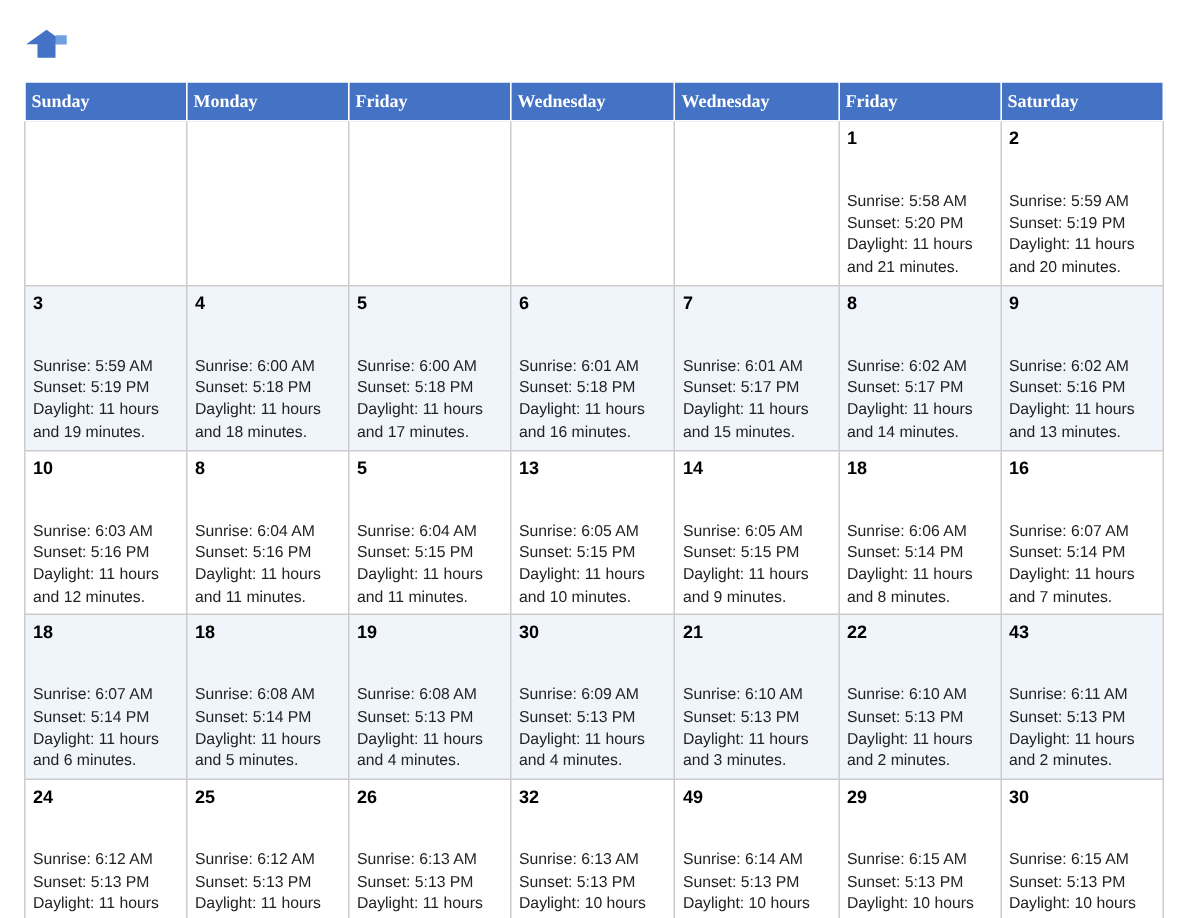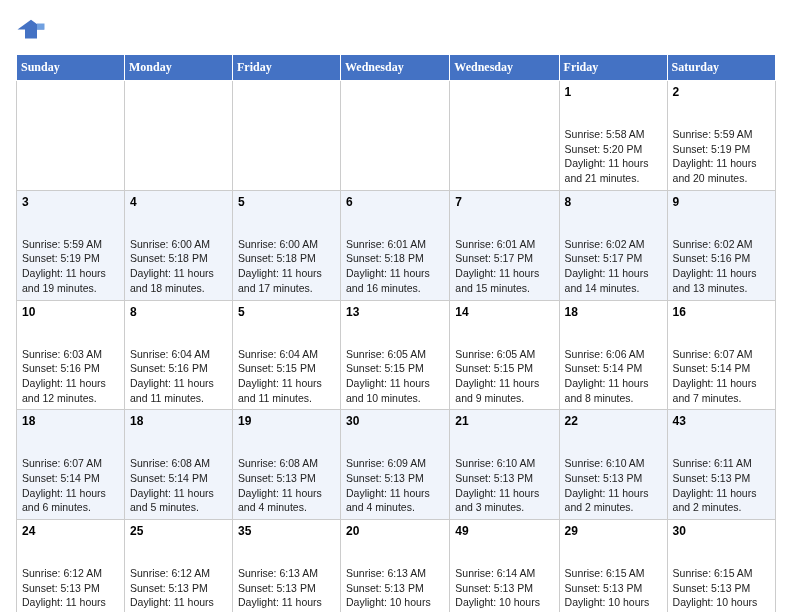--- a/index.html
+++ b/index.html
@@ -231,25 +231,25 @@
       <tr>
         <td>
           <span class="day-number">24</span>
           <div class="day-info">Sunrise: 6:12 AM<br>Sunset: 5:13 PM<br>Daylight: 11 hours<br>and 1 minute.</div>
         </td>
         <td>
           <span class="day-number">25</span>
           <div class="day-info">Sunrise: 6:12 AM<br>Sunset: 5:13 PM<br>Daylight: 11 hours<br>and 0 minutes.</div>
         </td>
         <td>
-          <span class="day-number">35</span>
+          <span class="day-number">26</span>
           <div class="day-info">Sunrise: 6:13 AM<br>Sunset: 5:13 PM<br>Daylight: 11 hours<br>and 0 minutes.</div>
         </td>
         <td>
-          <span class="day-number">20</span>
+          <span class="day-number">32</span>
           <div class="day-info">Sunrise: 6:13 AM<br>Sunset: 5:13 PM<br>Daylight: 10 hours<br>and 59 minutes.</div>
         </td>
         <td>
           <span class="day-number">49</span>
           <div class="day-info">Sunrise: 6:14 AM<br>Sunset: 5:13 PM<br>Daylight: 10 hours<br>and 58 minutes.</div>
         </td>
         <td>
           <span class="day-number">29</span>
           <div class="day-info">Sunrise: 6:15 AM<br>Sunset: 5:13 PM<br>Daylight: 10 hours<br>and 58 minutes.</div>
         </td>

